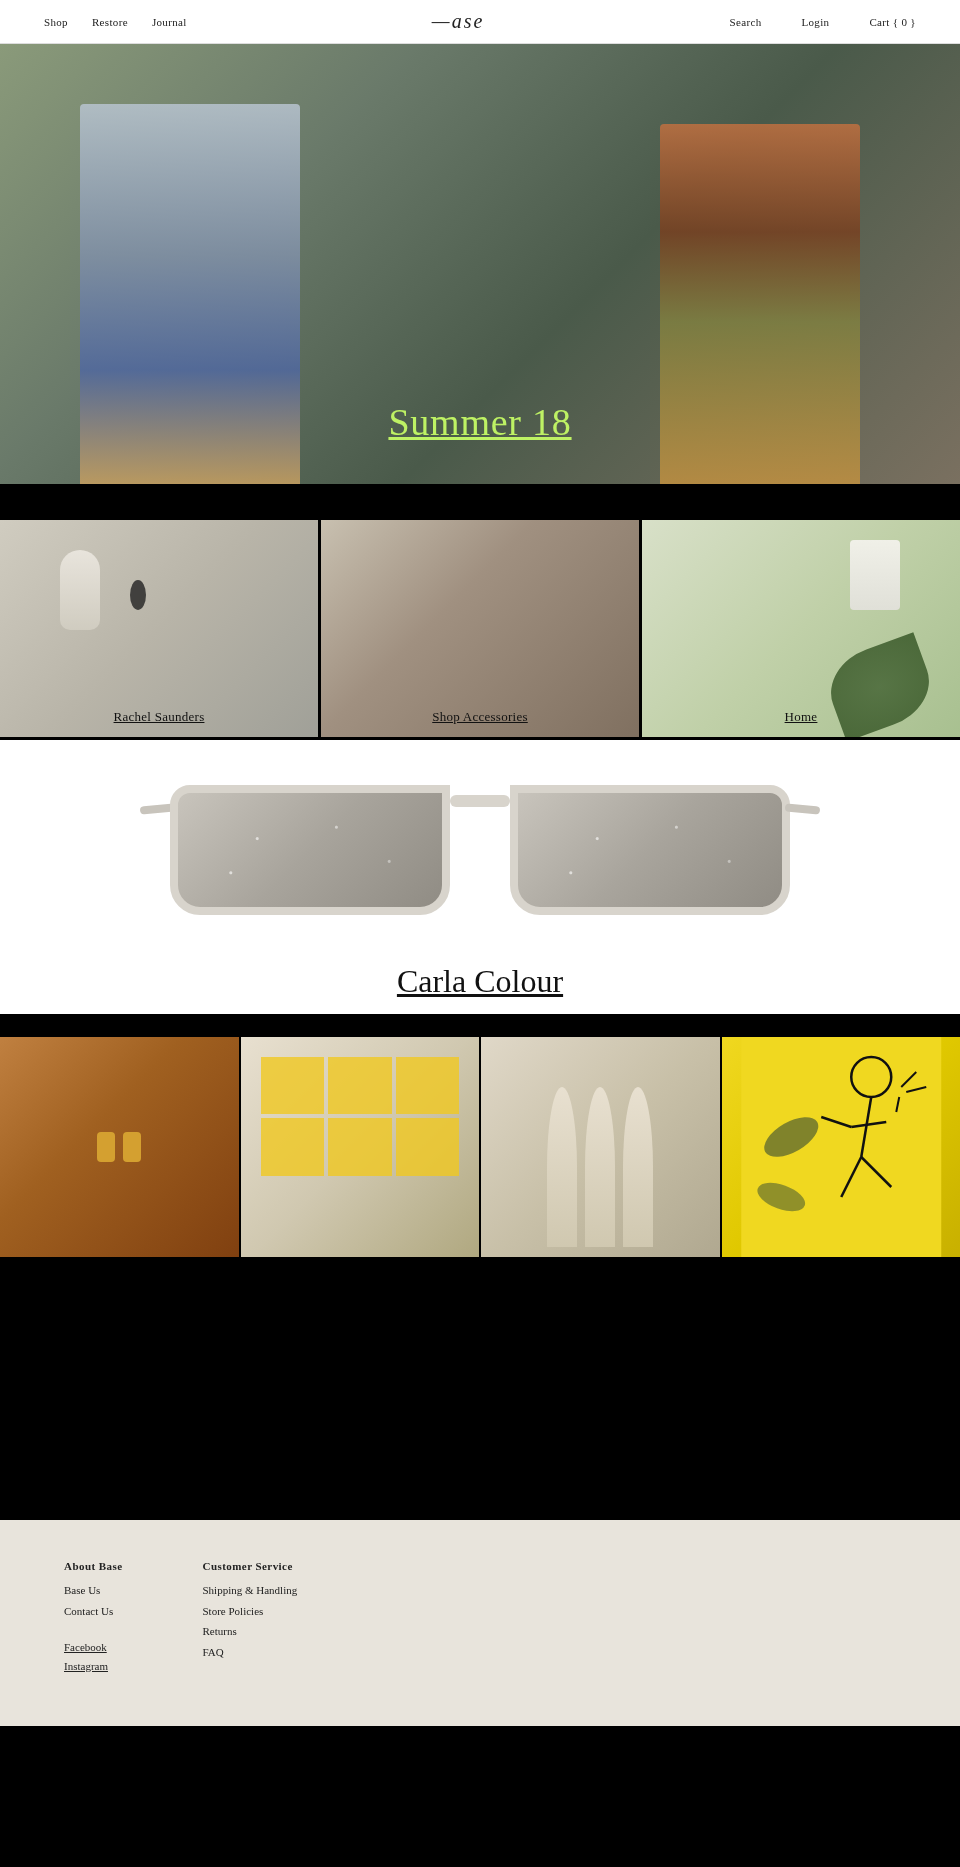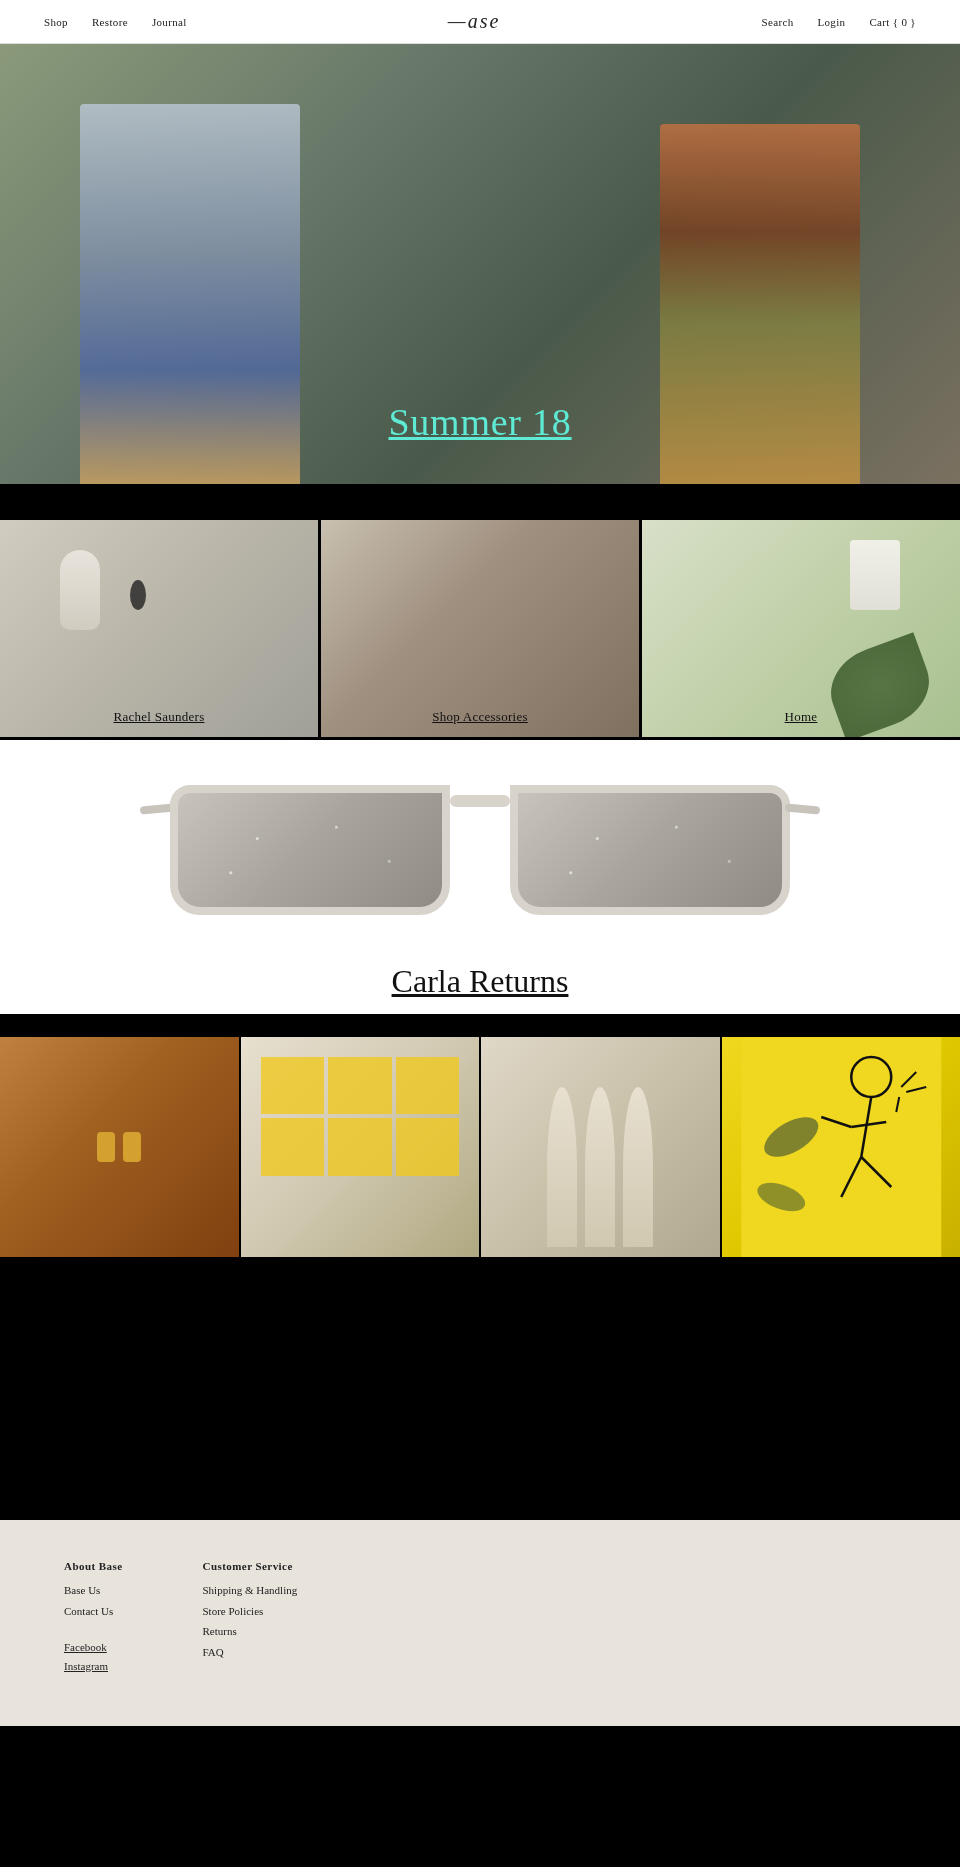--- a/index.html
+++ b/index.html
@@ -23,21 +23,21 @@
       letter-spacing: 0.03em;
     }
     .nav-logo {
       font-size: 20px;
       font-weight: 300;
       letter-spacing: 0.1em;
       color: #222;
       text-decoration: none;
       font-style: italic;
     }
-    .nav-right { display: flex; gap: 24px; text-align: right; }
+    .nav-right { display: flex; gap: 40px; text-align: right; }
 
     
     .hero {
       position: relative;
       width: 100%;
       height: 440px;
       background: #5a6a5a;
       overflow: hidden;
       display: flex;
       align-items: flex-end;
@@ -74,21 +74,21 @@
       inset: 0;
       background: linear-gradient(to bottom, #9a9080 0%, #6a6050 100%);
       opacity: 0.4;
     }
     .hero-text {
       position: absolute;
       bottom: 40px;
       left: 50%;
       transform: translateX(-50%);
       font-size: 38px;
-      color: #5eead4;
+      color: #bef264;
       font-weight: 400;
       text-decoration: underline;
       white-space: nowrap;
       letter-spacing: 0.02em;
     }
 
     
     .three-tiles {
       display: flex;
       width: 100%;
@@ -433,21 +433,21 @@
       <div class="sg-lens-left">
         <div class="sg-glitter"></div>
       </div>
       <div class="sg-bridge"></div>
       <div class="sg-lens-right">
         <div class="sg-glitter"></div>
       </div>
       <div class="sg-arm-right"></div>
     </div>
   </div>
-  <span class="sg-text">Carla Returns</span>
+  <span class="sg-text">Carla Colour</span>
 </div>
 
 <div class="black-sep"></div>
 
 <div class="four-grid">
   <div class="grid-item gi-bg-1">
     <div class="gi-earring">
       <div class="earring-single"></div>
       <div class="earring-single"></div>
     </div>

